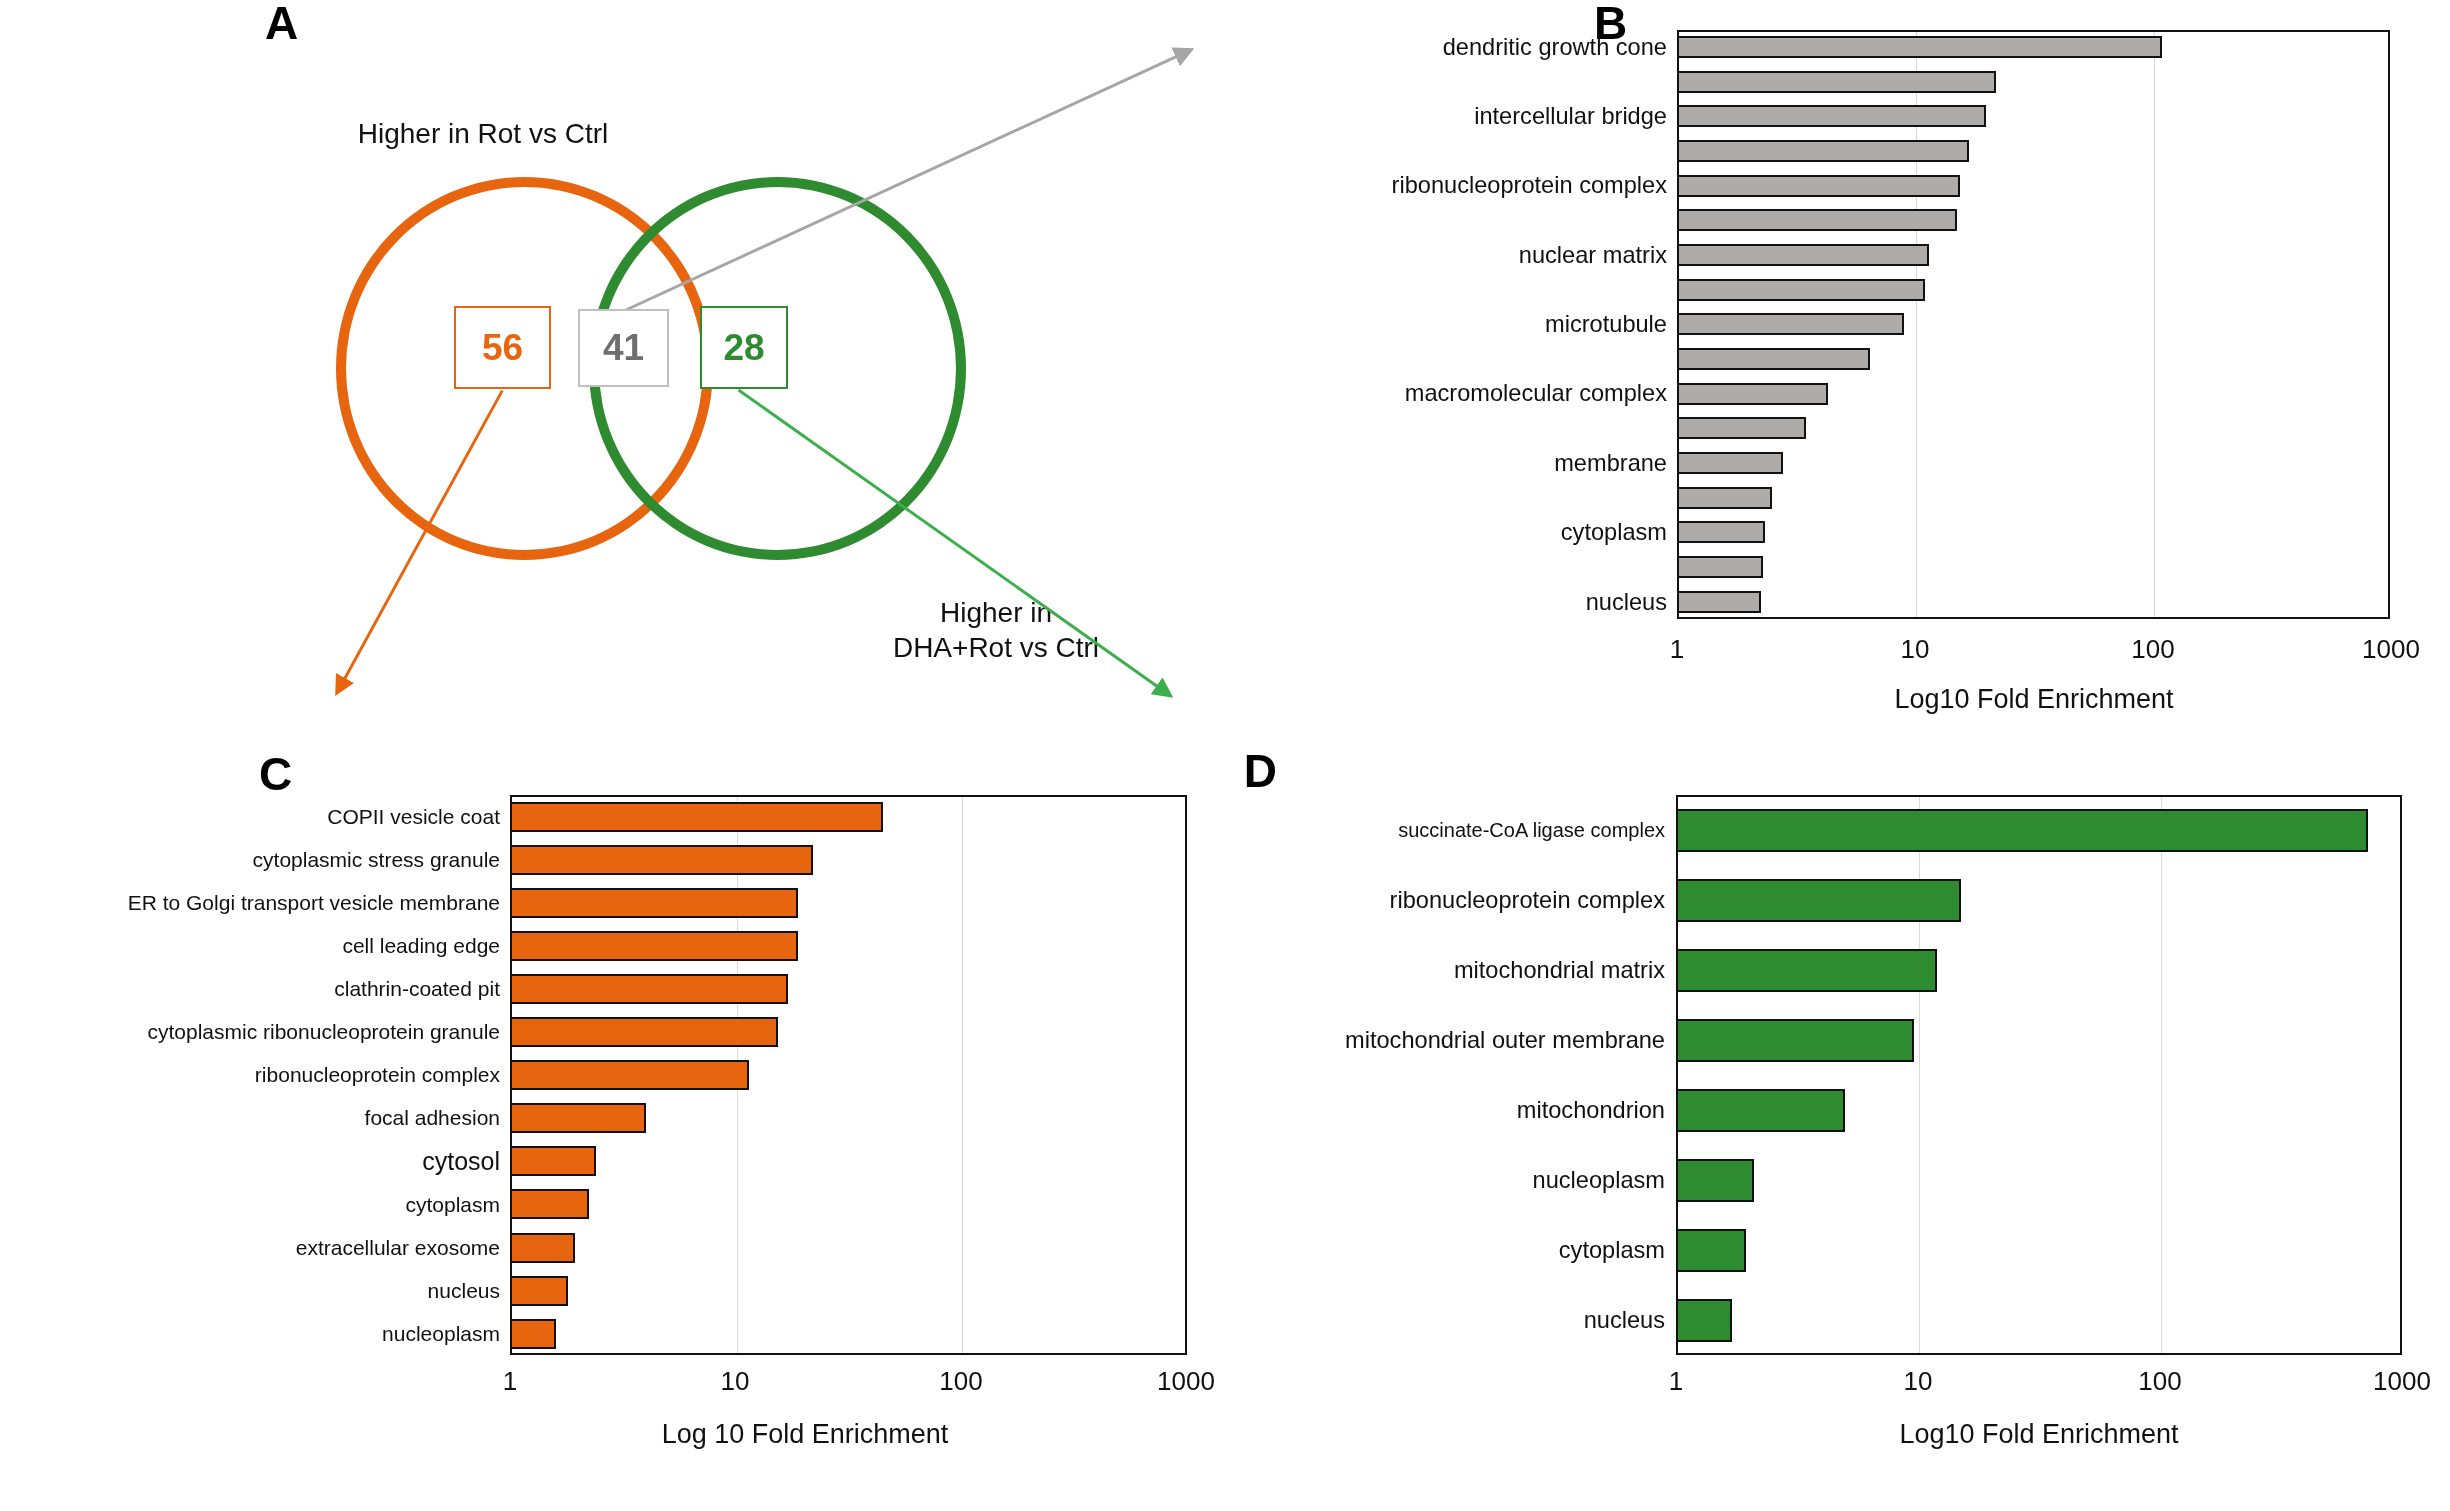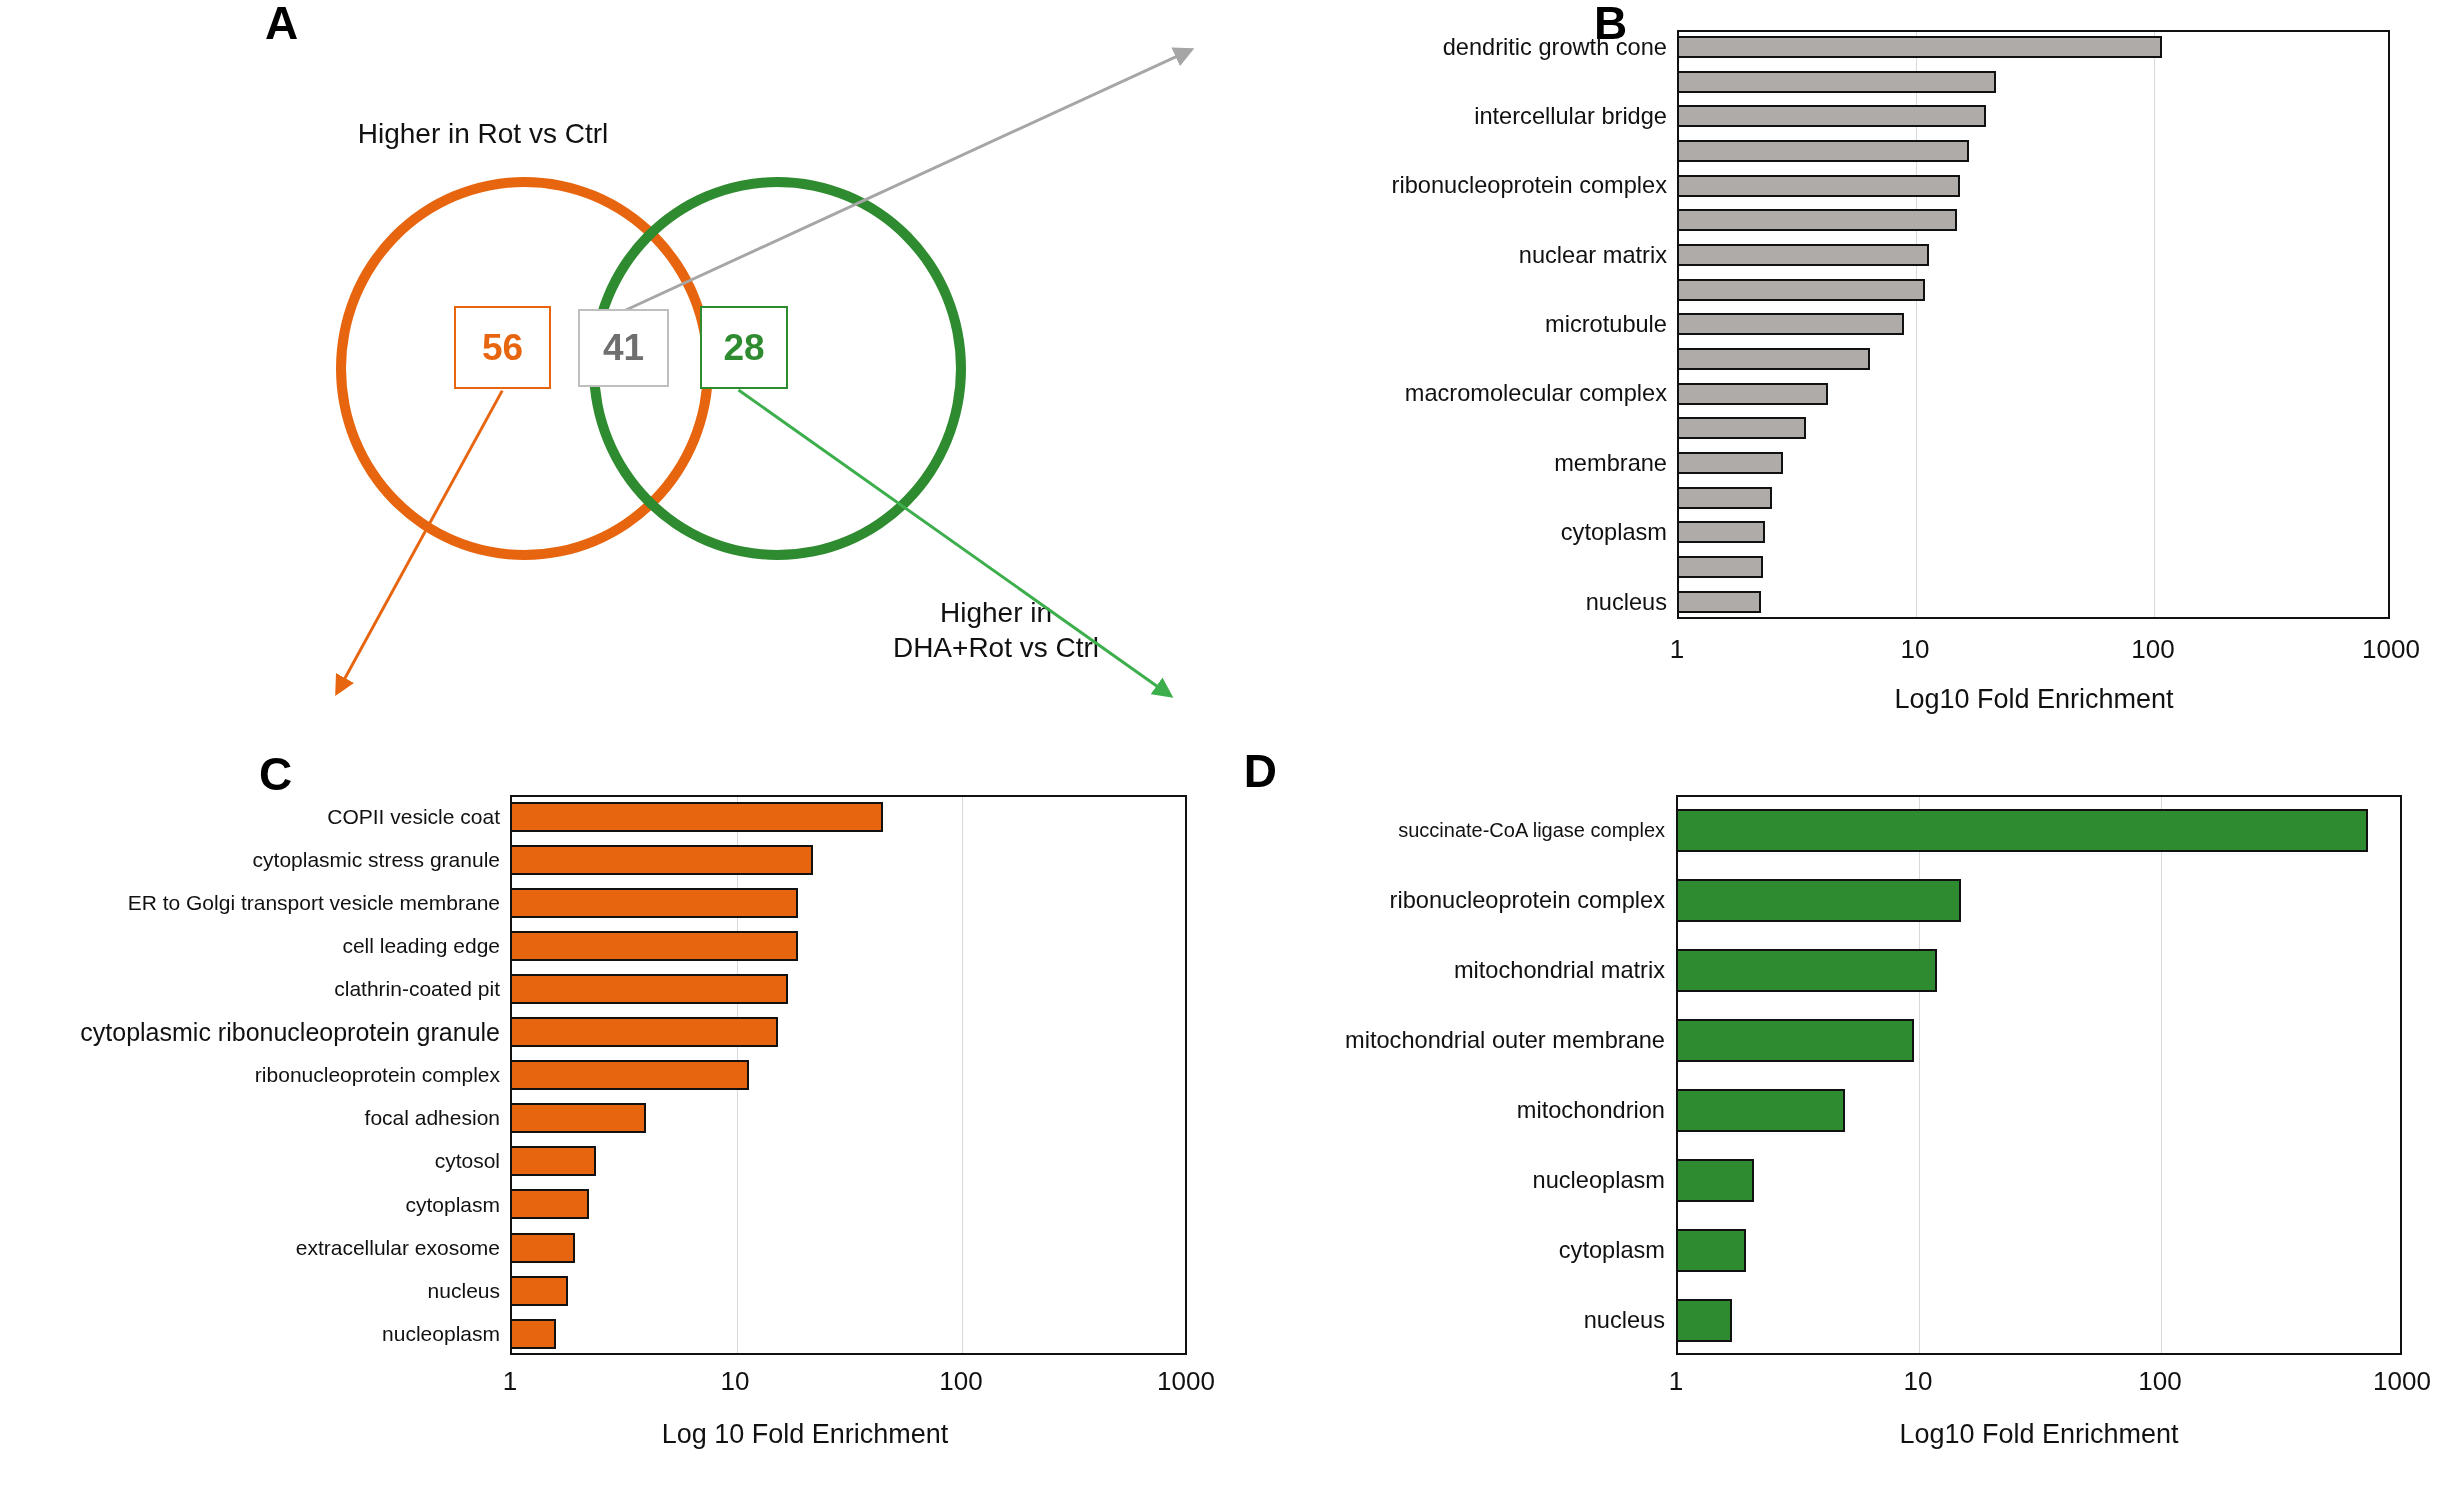--- a/index.html
+++ b/index.html
@@ -122,27 +122,27 @@
     <div class="cat-label" style="right: 726px; top: 57px; font-size: 21px;">COPII vesicle coat</div>
     <div class="bar" style="left: 510px; top: 85px; width: 303px; height: 30px; background: rgb(232, 101, 15); border-color: rgb(17, 17, 17);"></div>
     <div class="cat-label" style="right: 726px; top: 100px; font-size: 21px;">cytoplasmic stress granule</div>
     <div class="bar" style="left: 510px; top: 128px; width: 288px; height: 30px; background: rgb(232, 101, 15); border-color: rgb(17, 17, 17);"></div>
     <div class="cat-label" style="right: 726px; top: 143px; font-size: 21px; margin-left: 28px;">ER to Golgi transport vesicle membrane</div>
     <div class="bar" style="left: 510px; top: 171px; width: 288px; height: 30px; background: rgb(232, 101, 15); border-color: rgb(17, 17, 17);"></div>
     <div class="cat-label" style="right: 726px; top: 186px; font-size: 21px;">cell leading edge</div>
     <div class="bar" style="left: 510px; top: 214px; width: 278px; height: 30px; background: rgb(232, 101, 15); border-color: rgb(17, 17, 17);"></div>
     <div class="cat-label" style="right: 726px; top: 229px; font-size: 21px;">clathrin-coated pit</div>
     <div class="bar" style="left: 510px; top: 257px; width: 268px; height: 30px; background: rgb(232, 101, 15); border-color: rgb(17, 17, 17);"></div>
-    <div class="cat-label" style="right: 726px; top: 272px; font-size: 25px;">cytoplasmic ribonucleoprotein granule</div>
+    <div class="cat-label" style="right: 726px; top: 272px; font-size: 21px;">cytoplasmic ribonucleoprotein granule</div>
     <div class="bar" style="left: 510px; top: 300px; width: 239px; height: 30px; background: rgb(232, 101, 15); border-color: rgb(17, 17, 17);"></div>
     <div class="cat-label" style="right: 726px; top: 315px; font-size: 21px;">ribonucleoprotein complex</div>
     <div class="bar" style="left: 510px; top: 343px; width: 136px; height: 30px; background: rgb(232, 101, 15); border-color: rgb(17, 17, 17);"></div>
     <div class="cat-label" style="right: 726px; top: 358px; font-size: 21px;">focal adhesion</div>
     <div class="bar" style="left: 510px; top: 386px; width: 86px; height: 30px; background: rgb(232, 101, 15); border-color: rgb(17, 17, 17);"></div>
-    <div class="cat-label" style="right: 726px; top: 401px; font-size: 21px; margin-left: 16px;">cytosol</div>
+    <div class="cat-label" style="right: 726px; top: 401px; font-size: 25px; margin-left: 16px;">cytosol</div>
     <div class="bar" style="left: 510px; top: 429px; width: 79px; height: 30px; background: rgb(232, 101, 15); border-color: rgb(17, 17, 17);"></div>
     <div class="cat-label" style="right: 726px; top: 445px; font-size: 21px;">cytoplasm</div>
     <div class="bar" style="left: 510px; top: 473px; width: 65px; height: 30px; background: rgb(232, 101, 15); border-color: rgb(17, 17, 17);"></div>
     <div class="cat-label" style="right: 726px; top: 488px; font-size: 21px;">extracellular exosome</div>
     <div class="bar" style="left: 510px; top: 516px; width: 58px; height: 30px; background: rgb(232, 101, 15); border-color: rgb(17, 17, 17);"></div>
     <div class="cat-label" style="right: 726px; top: 531px; font-size: 21px;">nucleus</div>
     <div class="bar" style="left: 510px; top: 559px; width: 46px; height: 30px; background: rgb(232, 101, 15); border-color: rgb(17, 17, 17);"></div>
     <div class="cat-label" style="right: 726px; top: 574px; font-size: 21px;">nucleoplasm</div>
     <div class="tick-label" style="left: 510px; top: 606px;">1</div>
     <div class="tick-label" style="left: 735px; top: 606px;">10</div>

